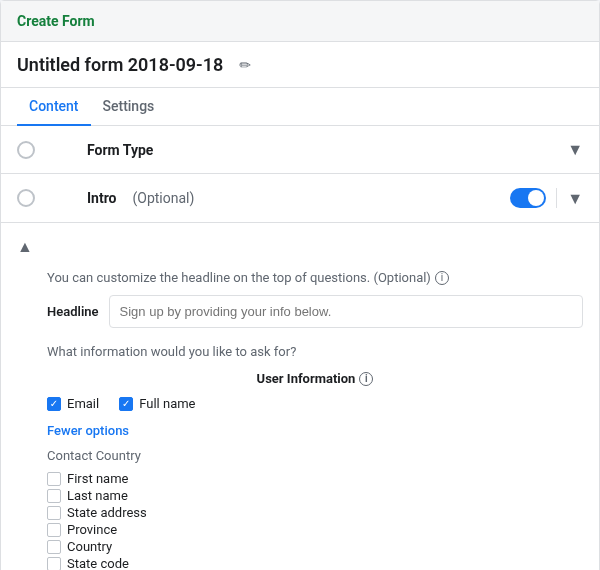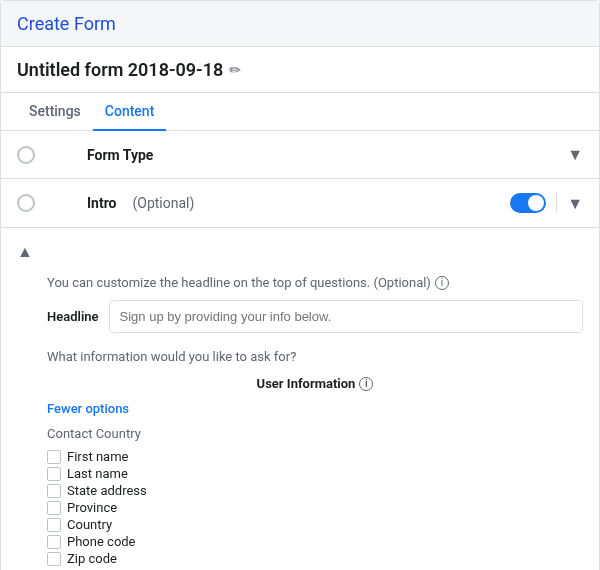--- a/index.html
+++ b/index.html
@@ -17,30 +17,30 @@
       background: #fff;
       border: 1px solid #dddfe2;
       border-radius: 4px;
     }
     .page-header {
       padding: 12px 16px;
       border-bottom: 1px solid #dddfe2;
       background: #f5f6f7;
     }
     .page-header-title {
-      font-weight: 400;
-      font-size: 18px;
-      color: #1d4ed8;
+      font-weight: 700;
+      font-size: 14px;
+      color: #15803d;
     }
     .form-title-row {
       padding: 12px 16px;
       border-bottom: 1px solid #dddfe2;
       display: flex;
       align-items: center;
-      gap: 6px;
+      gap: 16px;
     }
     .form-title-text {
       font-size: 18px;
       font-weight: 600;
       color: #1c1e21;
     }
     .edit-icon {
       color: #606770;
       font-size: 14px;
       cursor: pointer;
@@ -255,25 +255,25 @@
   <div class="page-header">
     <span class="page-header-title">Create Form</span>
   </div>
 
   <div class="form-title-row">
     <span class="form-title-text">Untitled form 2018-09-18</span>
     <span class="edit-icon">✏</span>
   </div>
 
   <div class="tabs-row">
+    <div class="tab active">
+      <span>Content</span>
+    </div>
     <div class="tab">
       <span>Settings</span>
-    </div>
-    <div class="tab active">
-      <span>Content</span>
     </div>
   </div>
 
   <div class="section">
     <div class="section-header">
       <div class="section-header-left">
         <div class="circle-radio"></div>
         <span class="section-title">Form Type</span>
       </div>
       <span class="chevron-icon">▼</span>
@@ -311,20 +311,30 @@
         <input class="headline-input" type="text" placeholder="Sign up by providing your info below." style="">
       </div>
 
       <div class="ask-text">What information would you like to ask for?</div>
 
       <div class="user-info-label">
         <span>User Information</span>
         <span class="info-icon">i</span>
       </div>
 
+      <div class="checkboxes-row">
+        <div class="checkbox-item">
+          <div class="cb checked"></div>
+          <span>Email</span>
+        </div>
+        <div class="checkbox-item">
+          <div class="cb checked"></div>
+          <span>Full name</span>
+        </div>
+      </div>
 
       <div class="fewer-options">Fewer options</div>
 
       <div class="contact-fields-label">Contact Country</div>
 
       <div class="fields-grid">
 
         <div class="field-item">
           <div class="cb"></div>
           <span>First name</span>
@@ -348,21 +358,21 @@
           <span>Province</span>
         </div>
 
         <div class="field-item">
           <div class="cb"></div>
           <span>Country</span>
         </div>
 
         <div class="field-item">
           <div class="cb"></div>
-          <span>Phone code</span>
+          <span>State code</span>
         </div>
 
         <div class="field-item">
           <div class="cb"></div>
           <span>Zip code</span>
         </div>
       </div>
 
     </div>
   </div>

